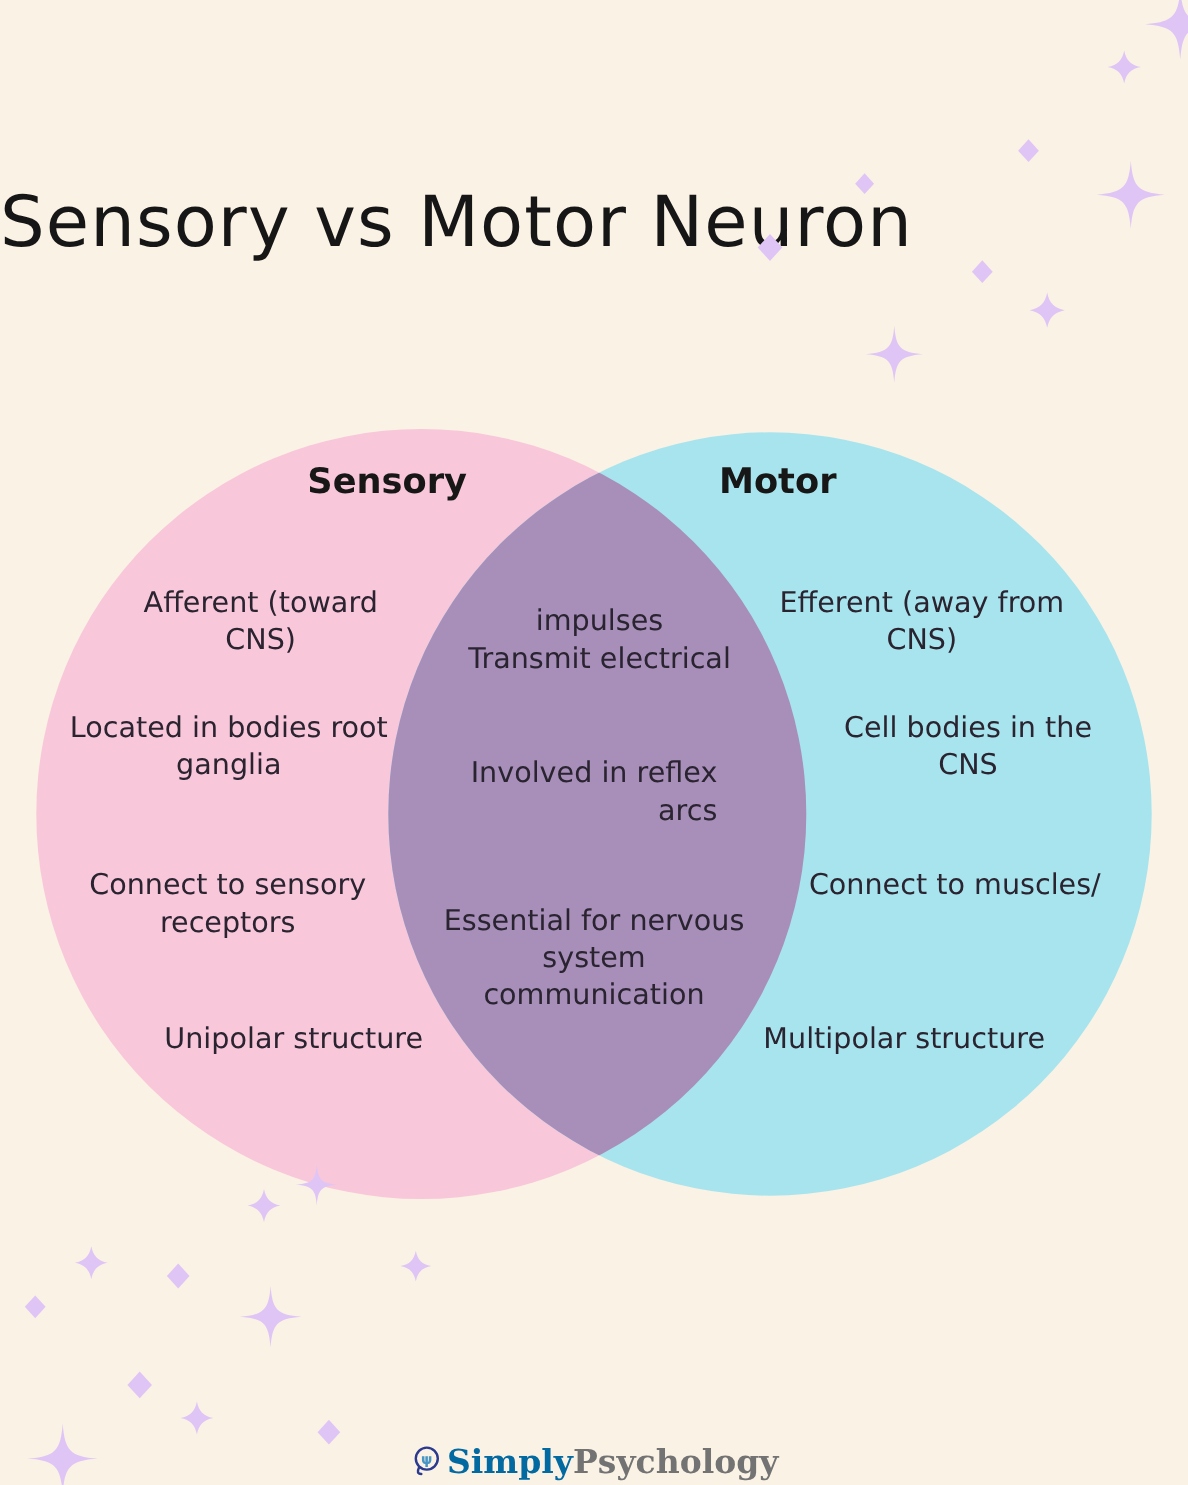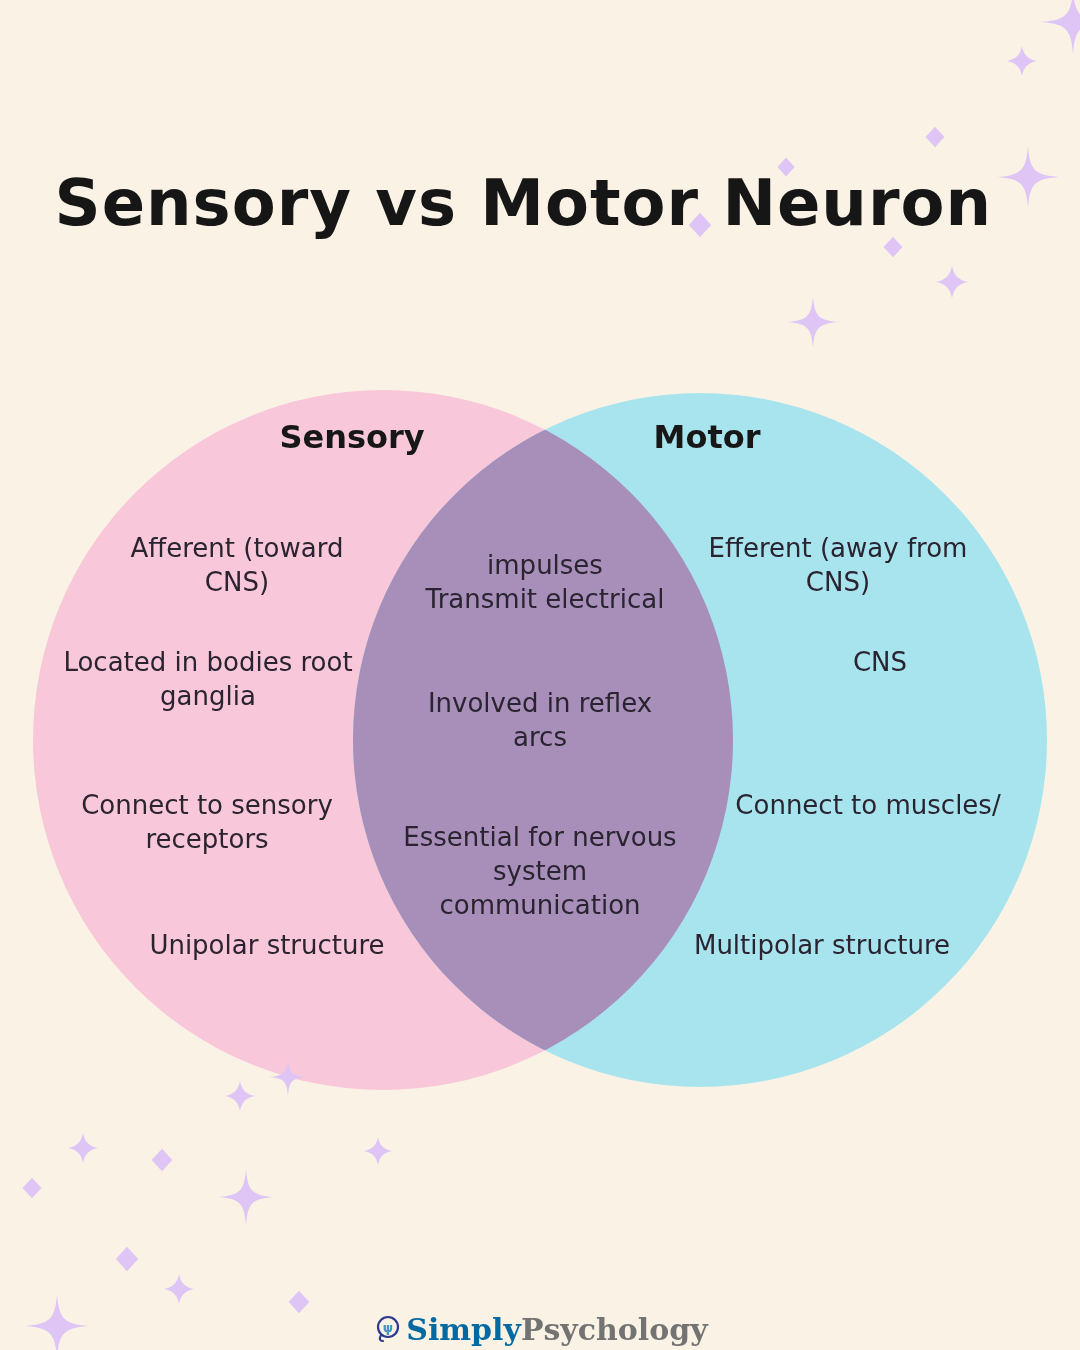--- a/index.html
+++ b/index.html
@@ -4,21 +4,21 @@
 <style>
   html,body{margin:0;padding:0;}
   body{
     width:1080px;height:1350px;position:relative;overflow:hidden;
     background:#faf2e5;
     font-family:"DejaVu Sans",sans-serif;
     color:#2a2330;
   }
   .title{
     position:absolute;top:166px;left:0;width:992px;
-    text-align:right;font-size:64px;font-weight:700;letter-spacing:1px;
+    text-align:left;font-size:64px;font-weight:400;letter-spacing:1px;
     color:#161616;white-space:nowrap;
   }
   .venn{position:absolute;left:0;top:0;}
   .circle-label{
     position:absolute;transform:translateX(-50%);
     font-size:32px;font-weight:bold;color:#171717;white-space:nowrap;
   }
   .item{
     position:absolute;transform:translateX(-50%);
     text-align:center;font-size:26px;line-height:34px;
@@ -75,35 +75,36 @@
   <div>receptors</div>
 </div>
 <div class="item" style="left:267px;top:928px;">
   <div>Unipolar structure</div>
 </div>
 
 <div class="item" style="left:545px;top:548px;">
   <div>impulses</div>
   <div>Transmit electrical</div>
 </div>
-<div class="item" style="left:540px;top:686px;">
+<div class="item" style="left:540px;top:686px;text-align:right;">
   <div>Involved in reflex</div>
   <div>arcs</div>
 </div>
 <div class="item" style="left:540px;top:820px;">
   <div>Essential for nervous</div>
   <div>system</div>
   <div>communication</div>
 </div>
 
 <div class="item" style="left:838px;top:531px;">
   <div>Efferent (away from</div>
   <div>CNS)</div>
 </div>
 <div class="item" style="left:880px;top:645px;">
+  <div>Cell bodies in the</div>
   <div>CNS</div>
 </div>
 <div class="item" style="left:868px;top:788px;">
   <div>Connect to muscles/</div>
 </div>
 <div class="item" style="left:796px;top:928px;margin-left:26px;">
   <div>Multipolar structure</div>
 </div>
 
 <svg class="sp" style="left:1041px;top:-10px;width:64px;height:64px" viewBox="0 0 100 100">

